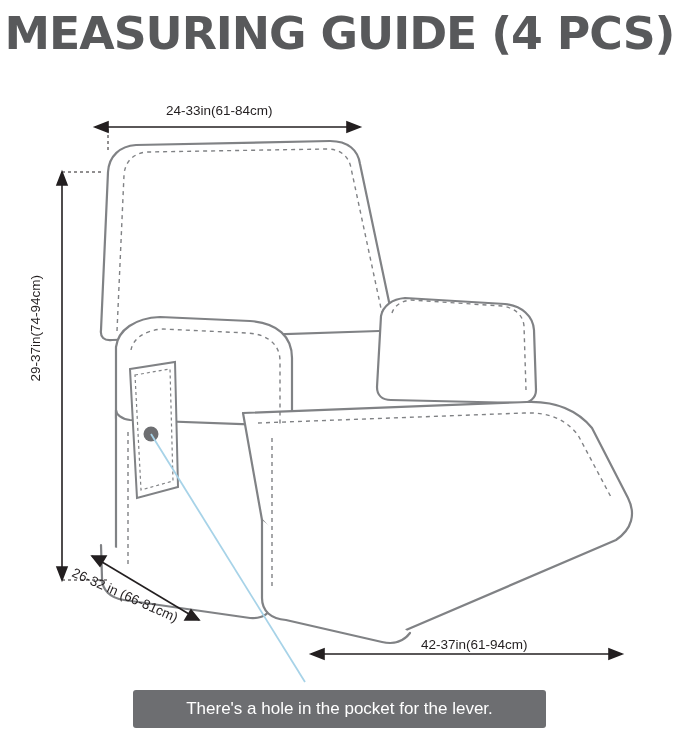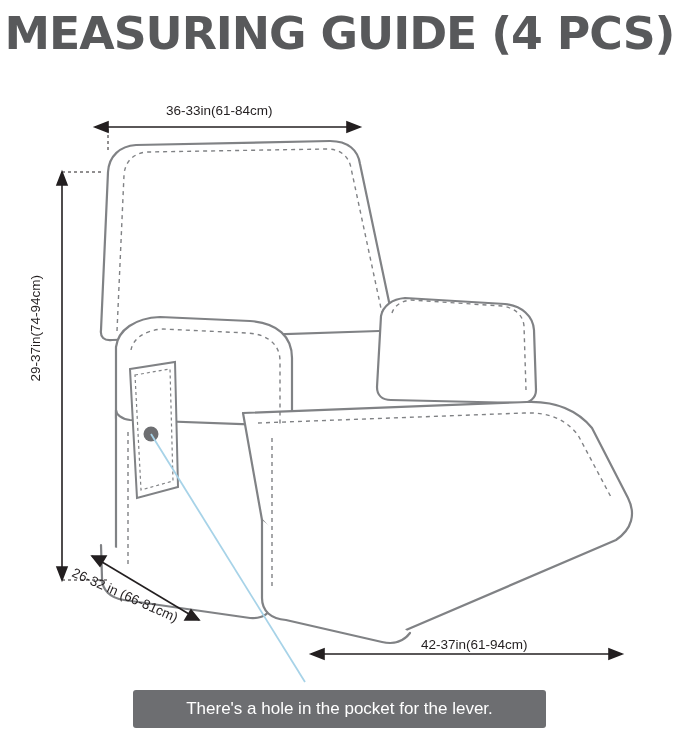--- a/index.html
+++ b/index.html
@@ -151,20 +151,20 @@
 
     <g>
       <line x1="311" y1="654" x2="622" y2="654"></line>
       <polygon points="311,654 324,649 324,659"></polygon>
       <polygon points="622,654 609,649 609,659"></polygon>
     </g>
 
   </g>
 </svg>
 
-<div class="dim-label" id="label-width">36-33in(61-84cm)</div>
+<div class="dim-label" id="label-width">24-33in(61-84cm)</div>
 <div class="dim-label" id="label-height">29-37in(74-94cm)</div>
 <div class="dim-label" id="label-depth">26-32 in (66-81cm)</div>
 <div class="dim-label" id="label-seat">42-37in(61-94cm)</div>
 
 <div class="callout">
   <span>There's a hole in the pocket for the lever.</span>
 </div>
 
 </body></html>

